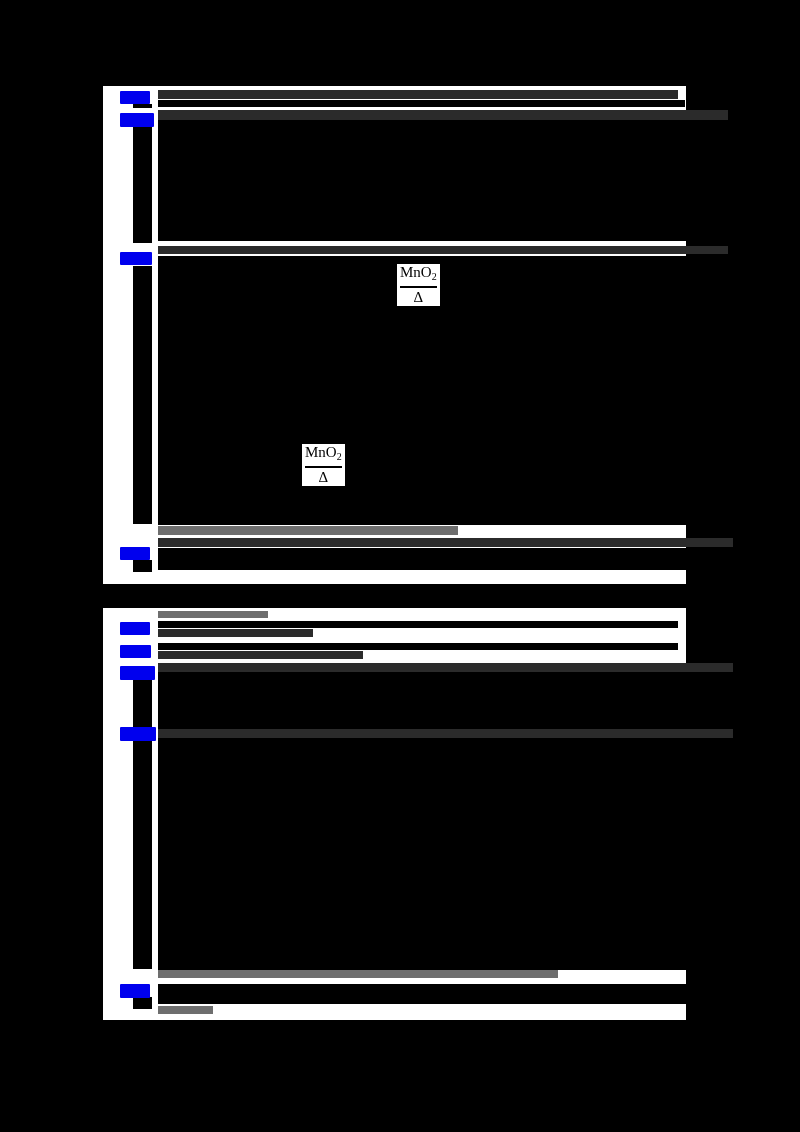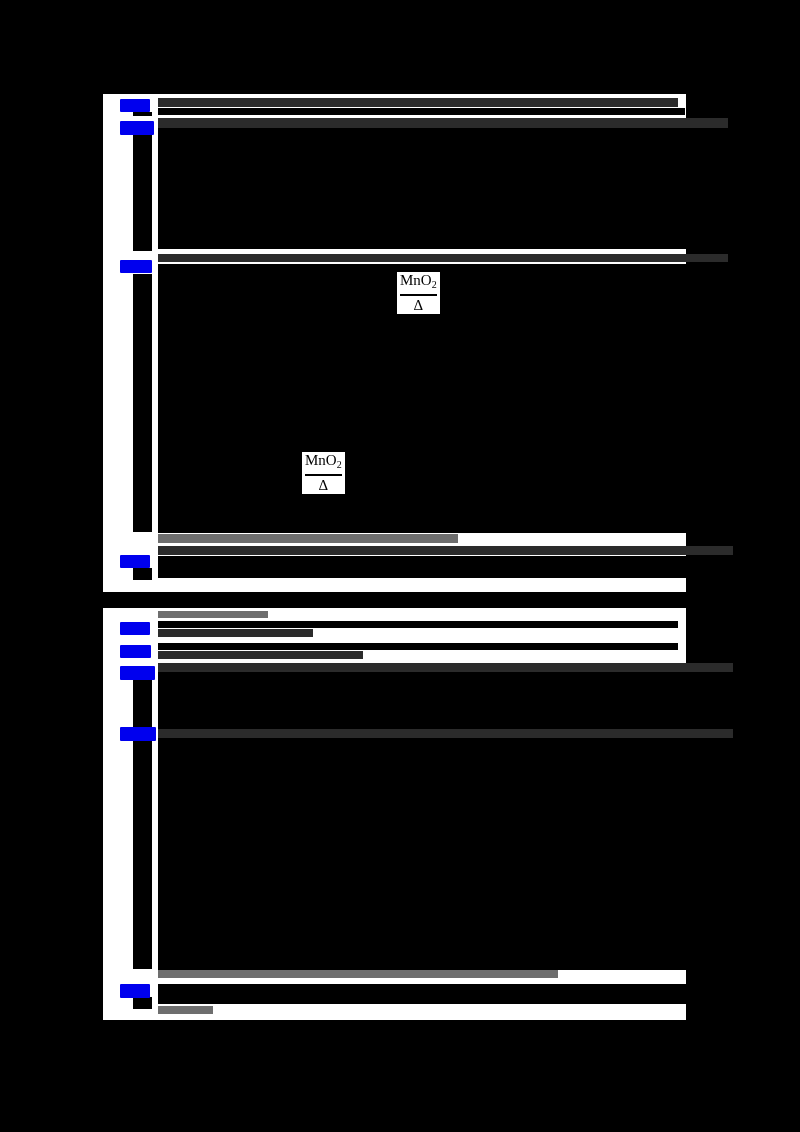--- a/index.html
+++ b/index.html
@@ -30,21 +30,21 @@
   .rxn .top{font-size:15px;line-height:16px;white-space:nowrap;}
   .rxn .top sub{font-size:10px;vertical-align:-3px;}
   .rxn .rule{height:2px;background:#000;margin:1px 0 0 0;}
   .rxn .bot{font-size:15px;line-height:18px;}
 </style>
 </head>
 <body>
 
 <div id="canvas"></div>
 
-<div class="sheet" id="sheet-1" style="left: 103px; top: 94px; width: 583px; height: 498px;">
+<div class="sheet" id="sheet-1" style="left: 103px; top: 86px; width: 583px; height: 498px;">
     <div class="redact grey" style="left: 55px; top: 4px; width: 520px; height: 9px;"></div>
     <div class="redact " style="left: 55px; top: 14px; width: 527px; height: 7px;"></div>
     <div class="redact grey" style="left: 55px; top: 24px; width: 570px; height: 10px;"></div>
     <div class="redact " style="left: 55px; top: 34px; width: 575px; height: 121px;"></div>
     <div class="redact grey" style="left: 55px; top: 160px; width: 570px; height: 8px;"></div>
     <div class="redact " style="left: 55px; top: 170px; width: 575px; height: 269px;"></div>
     <div class="redact light" style="left: 55px; top: 440px; width: 300px; height: 9px;"></div>
     <div class="redact grey" style="left: 55px; top: 452px; width: 575px; height: 9px;"></div>
     <div class="redact " style="left: 55px; top: 462px; width: 575px; height: 22px;"></div>
     <div class="labelbar" style="top: 18px; height: 4px;"></div>

